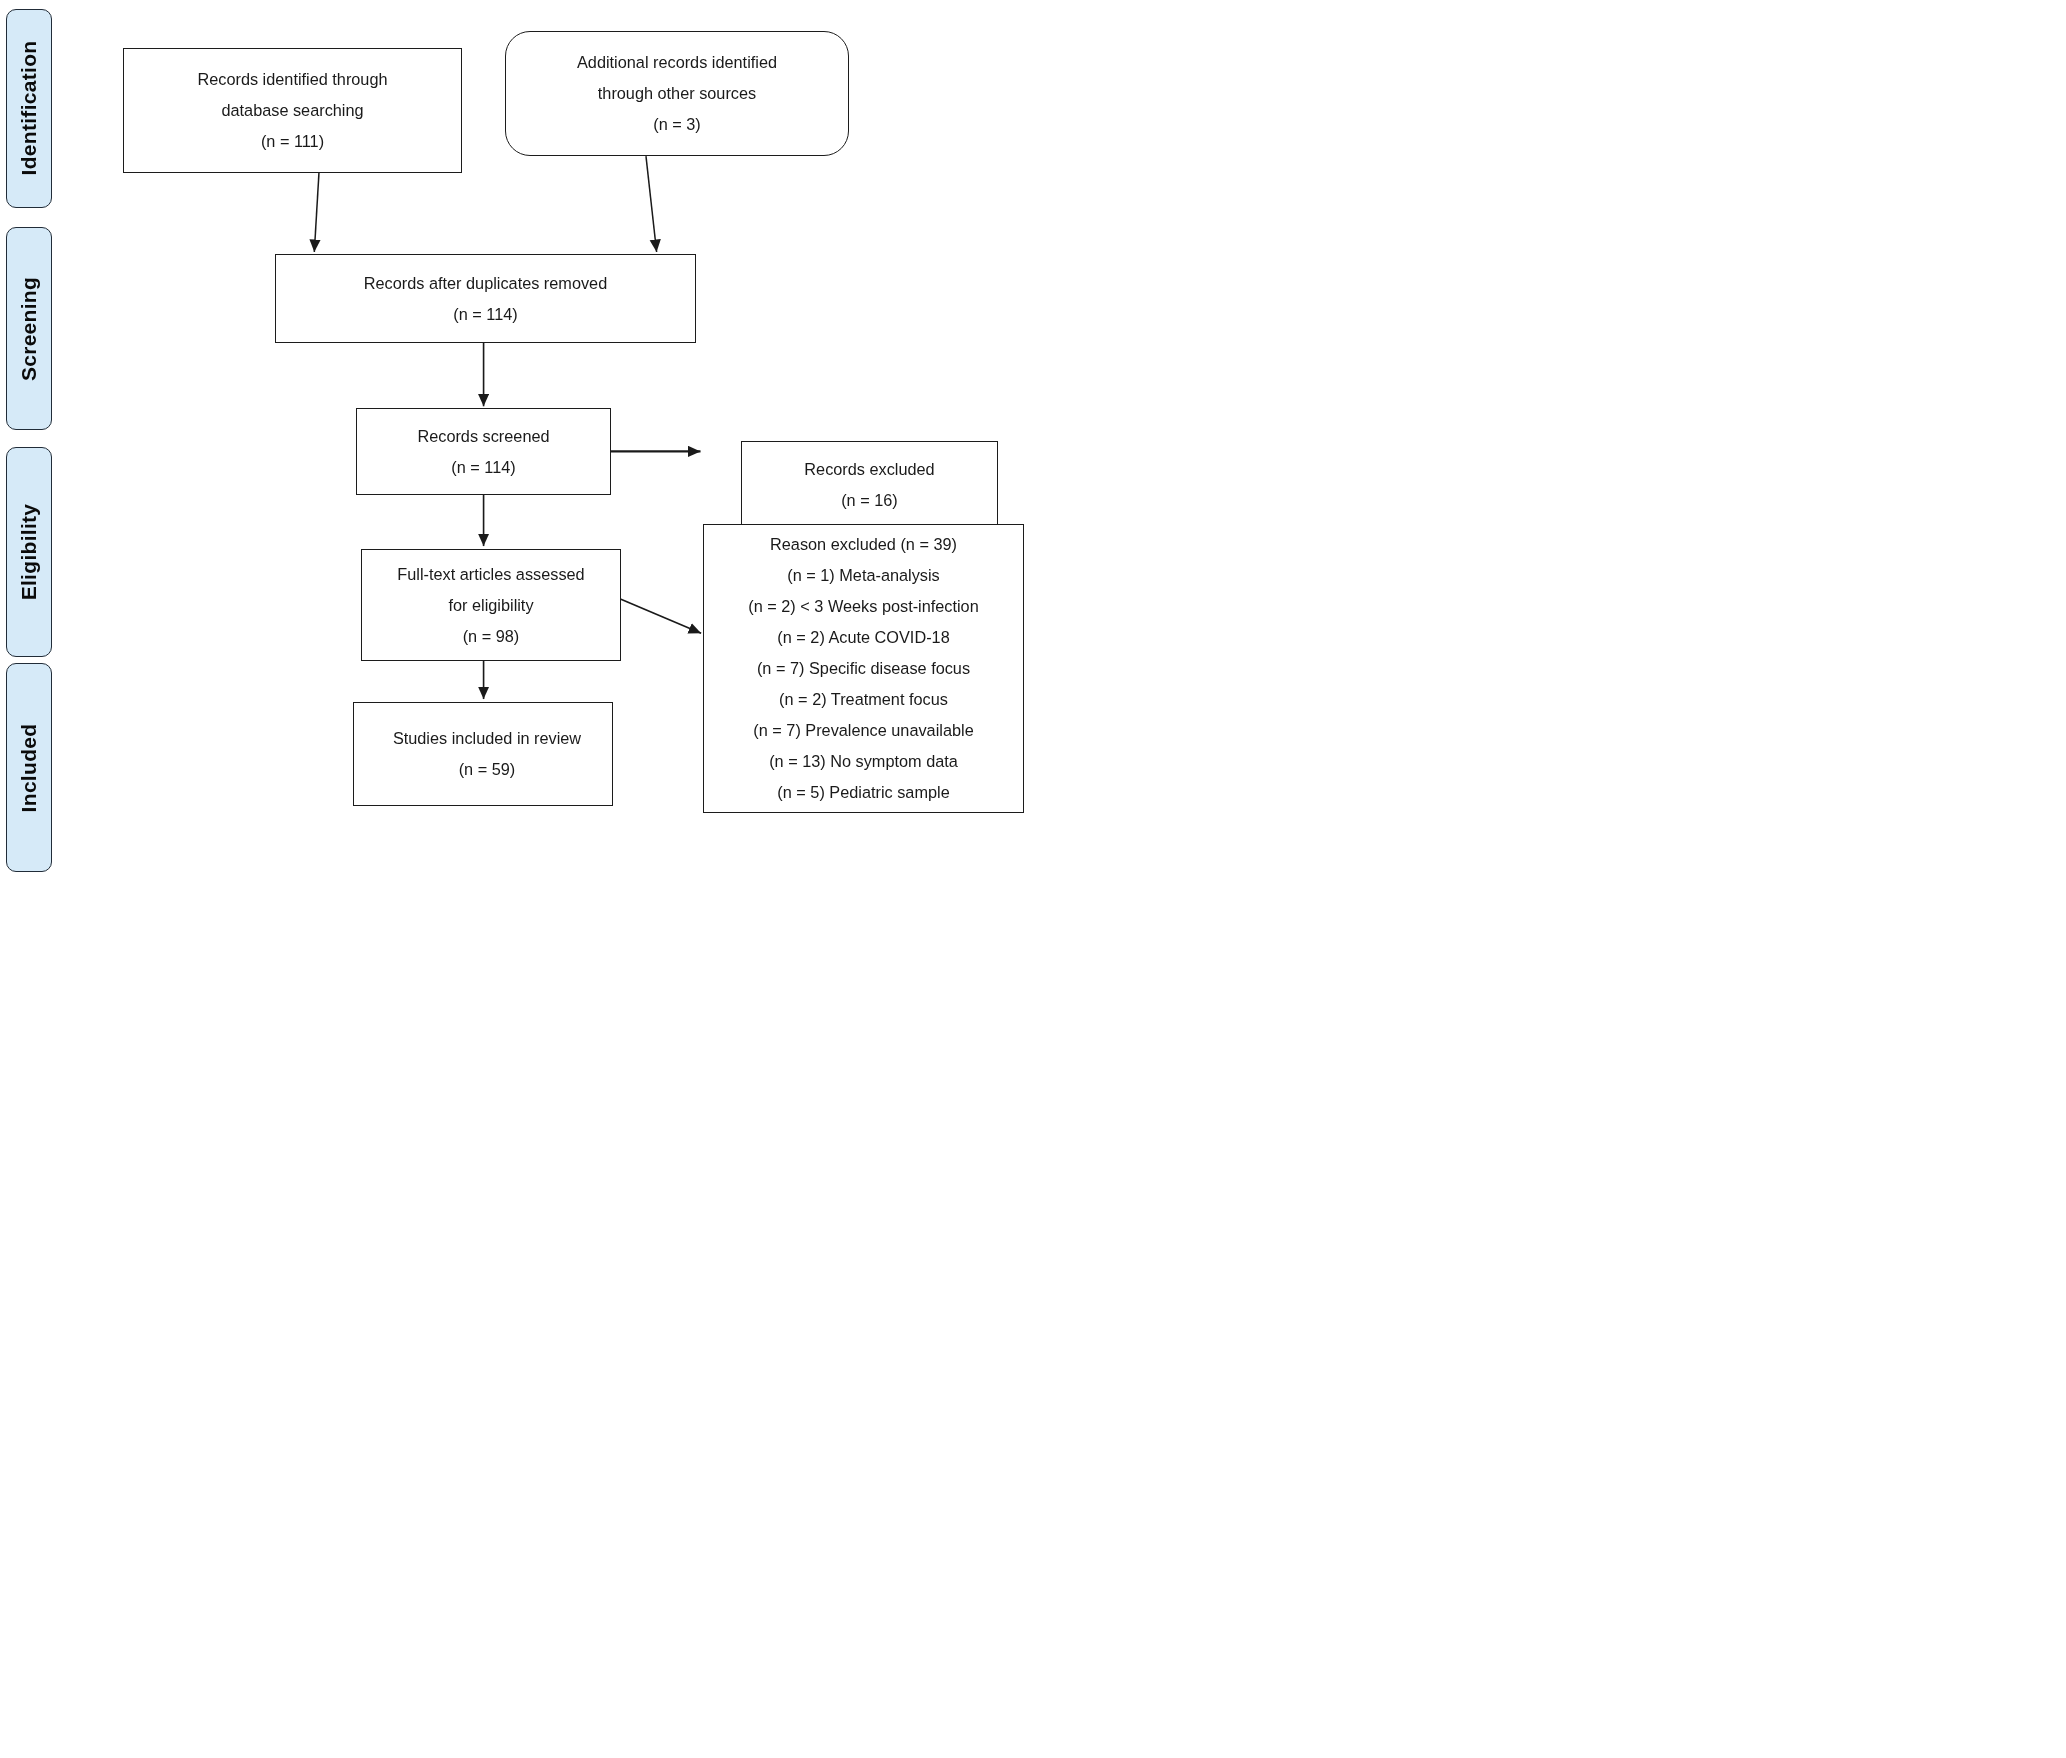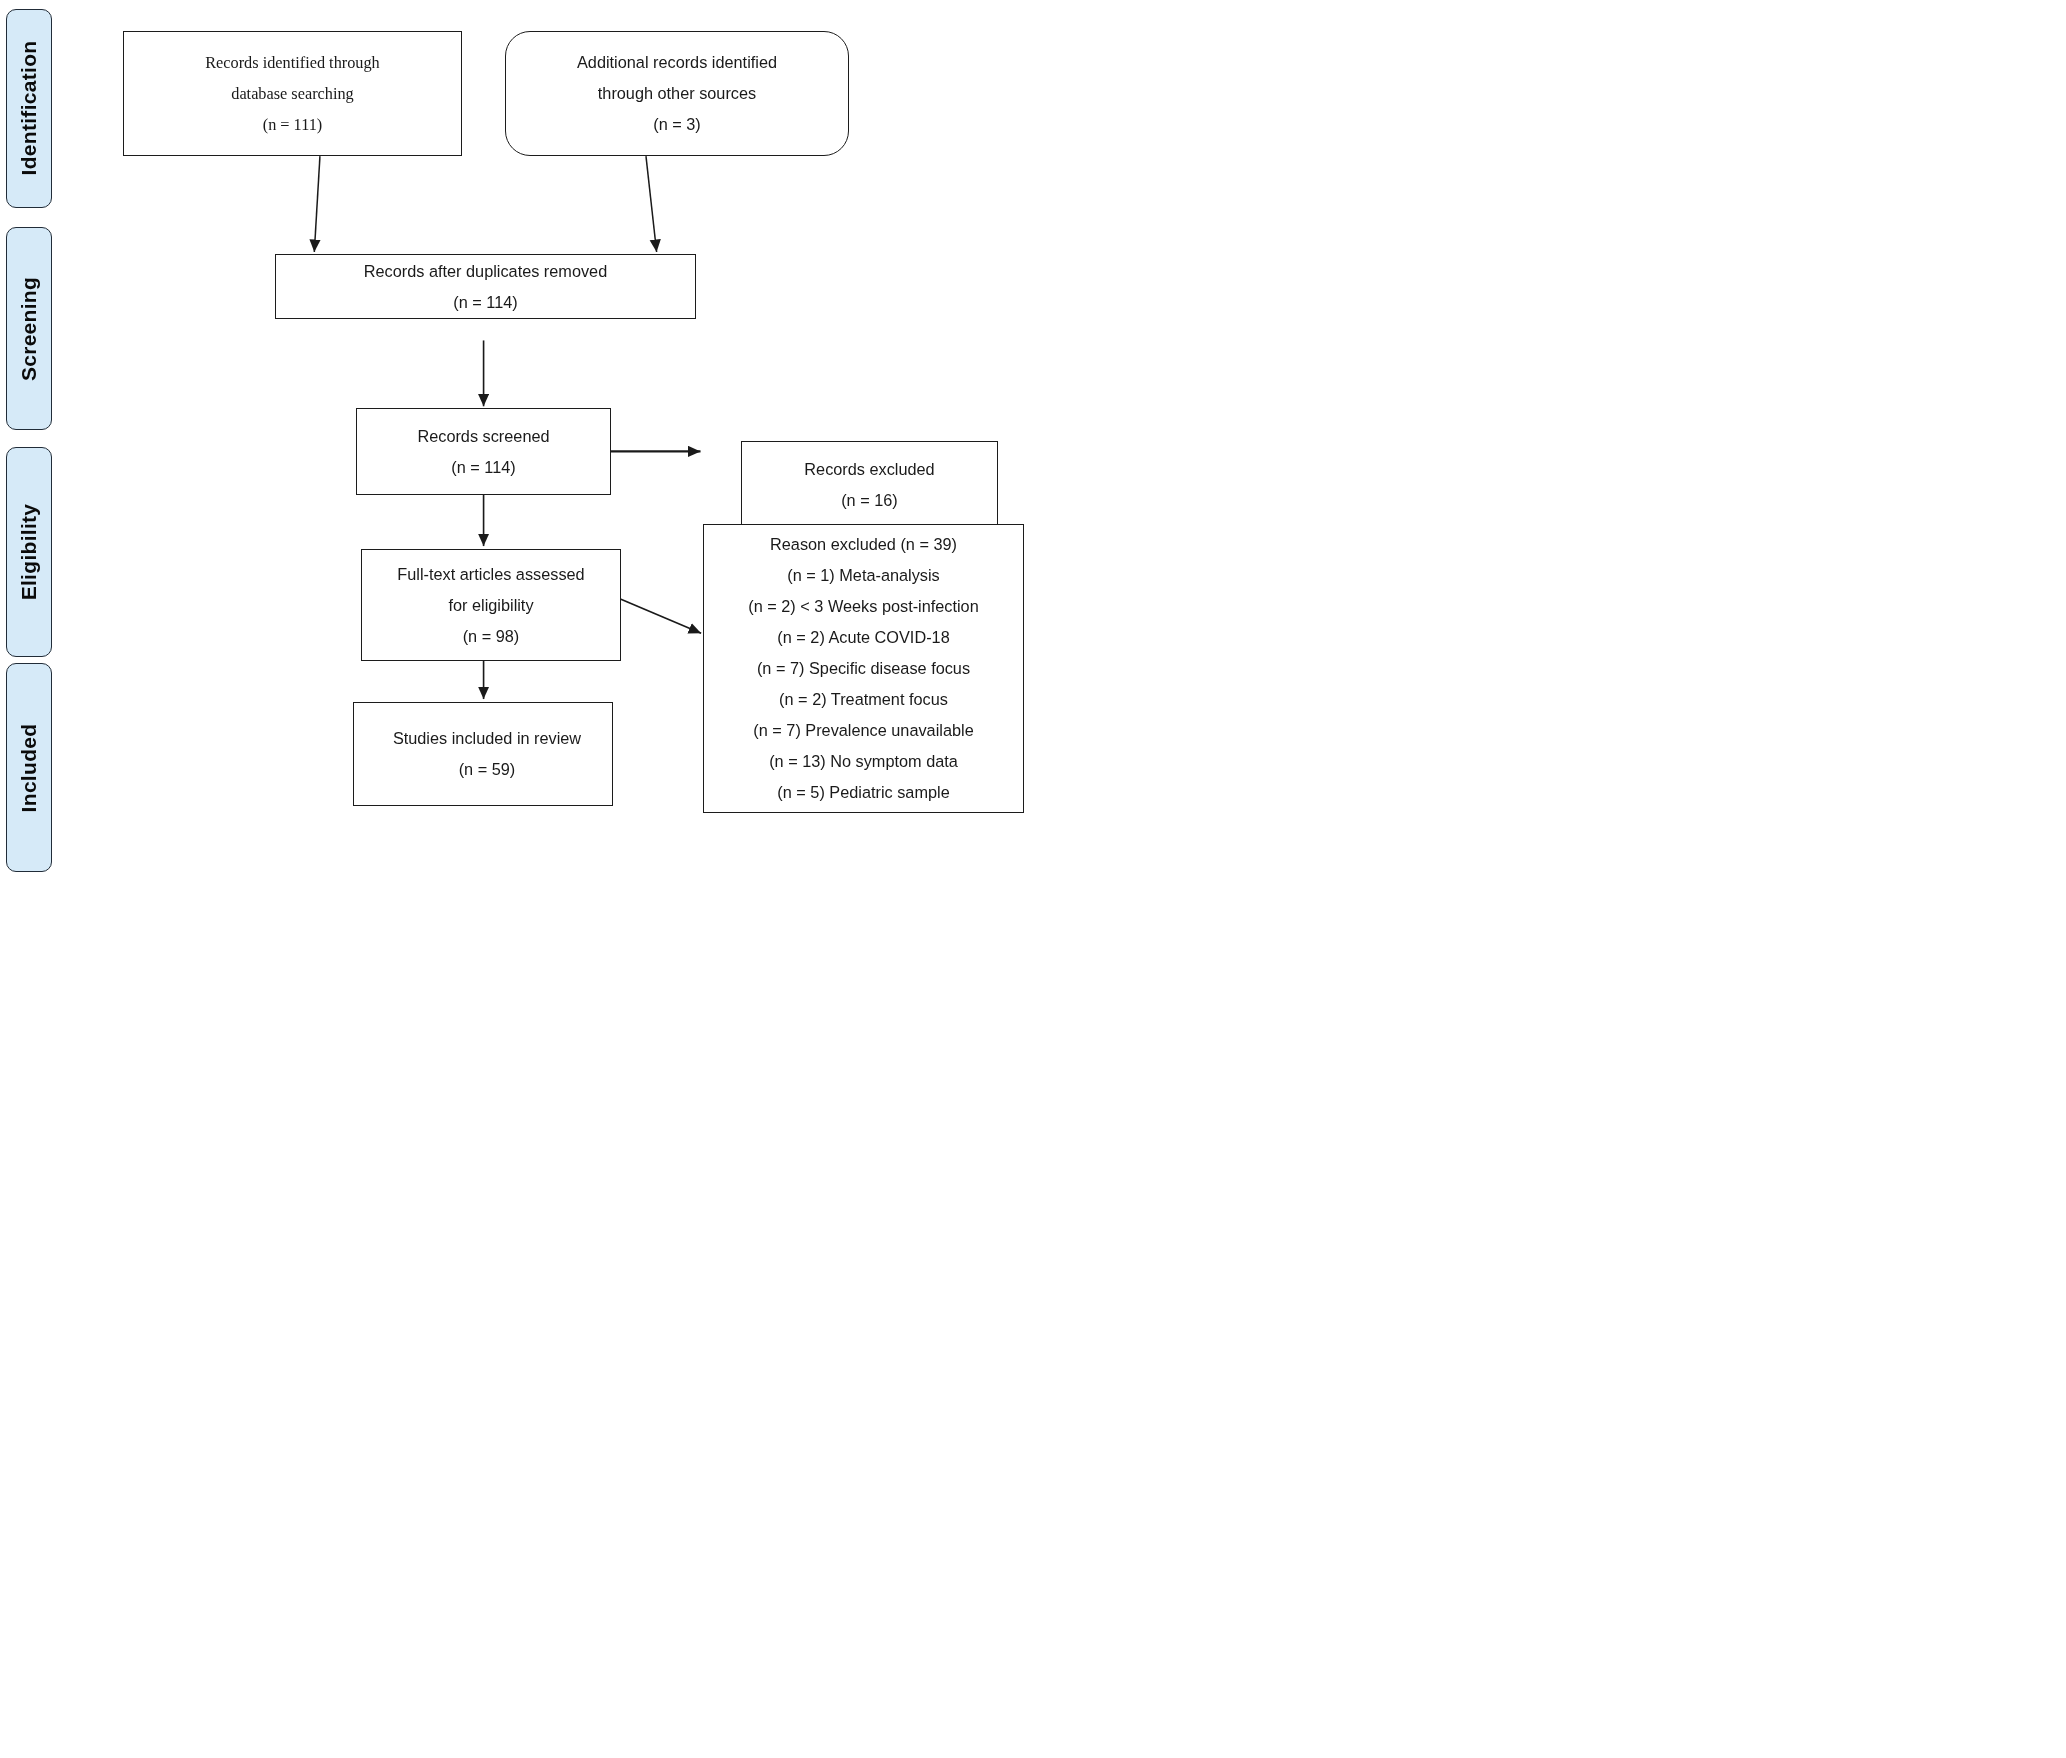--- a/index.html
+++ b/index.html
@@ -83,33 +83,33 @@
   <div class="sbox" style="left:6.3px; top:227px; width:46px; height:203px;">
     <span class="vlabel">Screening</span>
   </div>
   <div class="sbox" style="left:6.3px; top:447px; width:46px; height:210px;">
     <span class="vlabel">Eligibility</span>
   </div>
   <div class="sbox" style="left:6.3px; top:663px; width:46px; height:209px;">
     <span class="vlabel">Included</span>
   </div>
 
-  <div class="fbox" style="left:123px; top:31px; width:339px; height:125px;font-family:Liberation Serif, serif;">
+  <div class="fbox" style="left:123px; top:48px; width:339px; height:125px;">
     <div class="line">Records identified through</div>
     <div class="line">database searching</div>
     <div class="line">(n = 111)</div>
   </div>
 
   <div class="fbox" style="left:505px; top:31px; width:344px; height:125px;border-radius:25px;">
     <div class="line">Additional records identified</div>
     <div class="line">through other sources</div>
     <div class="line">(n = 3)</div>
   </div>
 
-  <div class="fbox" style="left:275px; top:254px; width:421px; height:65px;">
+  <div class="fbox" style="left:275px; top:254px; width:421px; height:89px;">
     <div class="line">Records after duplicates removed</div>
     <div class="line">(n = 114)</div>
   </div>
 
   <div class="fbox" style="left:356px; top:408px; width:255px; height:87px;">
     <div class="line">Records screened</div>
     <div class="line">(n = 114)</div>
   </div>
 
   <div class="fbox" style="left:741px; top:408px; width:257px; height:87px;margin-top:33px;">

